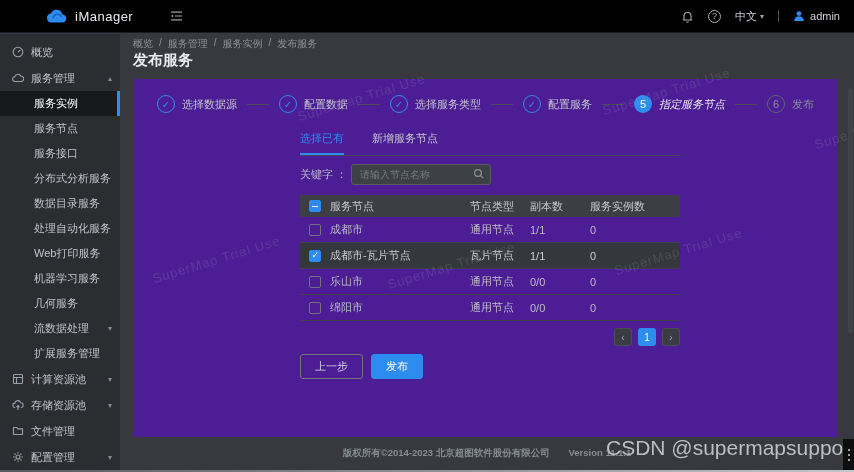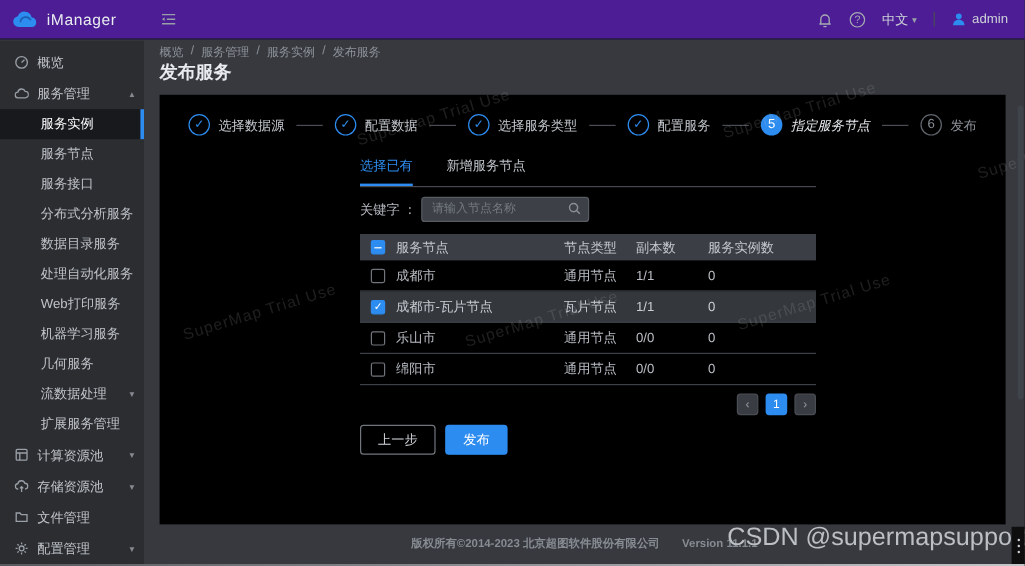--- a/index.html
+++ b/index.html
@@ -3,22 +3,22 @@
 <meta charset="utf-8">
 <style>
   * { margin:0; padding:0; box-sizing:border-box; }
   html,body { width:854px; height:472px; overflow:hidden; }
   body {
     font-family:"Liberation Sans","DejaVu Sans",sans-serif;
     background:#37393e; color:#c0c4ca; position:relative; font-size:11px;
   }
   
   .topbar { position:absolute; top:0; left:0; width:854px; height:33px;
-    background:#4c1d95; display:flex; align-items:center; z-index:30;
-    border-bottom:1px solid #1a1d23; }
+    background:#000000; display:flex; align-items:center; z-index:30;
+    border-bottom:1px solid #1a1d23;padding-left:36px; }
   .logo-area { width:120px; display:flex; align-items:center; padding-left:10px; gap:7px; }
   .logo-text { color:#e8ebef; font-size:13px; letter-spacing:.5px; }
   .collapse-btn { margin-left:14px; cursor:pointer; display:flex; align-items:center; }
   .topbar-right { margin-left:auto; display:flex; align-items:center; gap:14px; padding-right:14px; }
   .tb-icon { display:flex; align-items:center; color:#a7acb3; cursor:pointer; }
   .help-circle { width:13px; height:13px; border:1px solid #a7acb3; border-radius:50%;
     font-size:9px; line-height:11px; text-align:center; color:#a7acb3; }
   .lang { display:flex; align-items:center; gap:3px; color:#ced2d8; cursor:pointer; }
   .chev { font-size:8px; color:#9aa0a8; }
   .tb-divider { width:1px; height:12px; background:#4a4e54; }
@@ -36,21 +36,21 @@
   .side-item span.lbl { overflow:hidden; text-overflow:ellipsis; }
 
   
   .breadcrumb { position:absolute; left:133px; top:37px; font-size:10px; color:#8e939b;
     display:flex; gap:6px; z-index:5;}
   .breadcrumb .bc-item { cursor:pointer; }
   .page-title { position:absolute; left:133px; top:51px; font-size:15px; font-weight:bold;
     color:#e8ebef; z-index:5;}
 
   .card { position:absolute; left:133px; top:79px; width:705px; height:358px;
-    background:#000000; z-index:4; }
+    background:#4c1d95; z-index:4; }
 
   
   .stepper { display:flex; align-items:center; margin:16px 24px 0 24px; }
   .step { display:flex; align-items:center; gap:7px; flex:none; }
   .circle { width:18px; height:18px; border-radius:50%; font-size:11px;
     display:flex; align-items:center; justify-content:center; flex:none; }
   .step.done .circle { border:1px solid #2d8cf0; color:#2d8cf0; }
   .step.done .circle::before { content:"✓"; font-size:10px; }
   .step.current .circle { background:#2d8cf0; color:#fff; }
   .step.pending .circle { border:1px solid #60656c; color:#8a8f96; }

